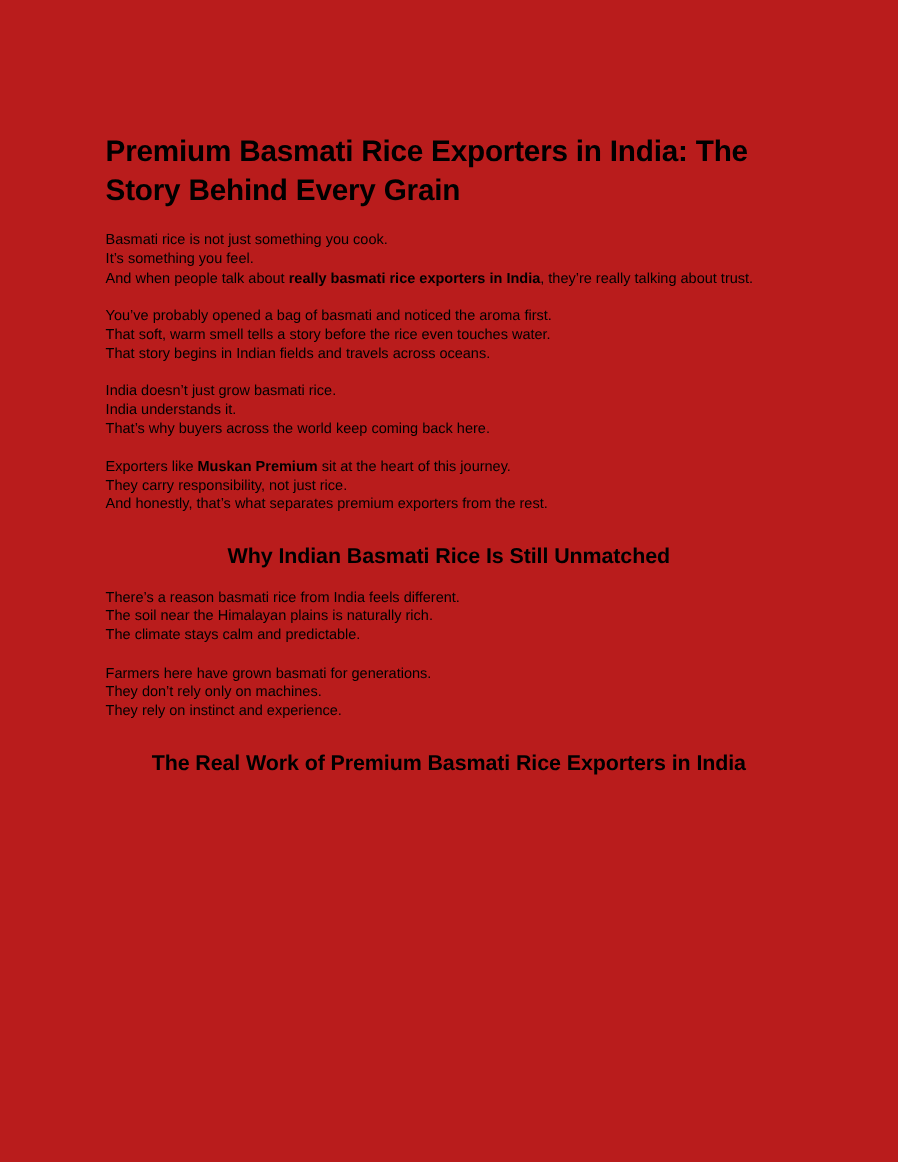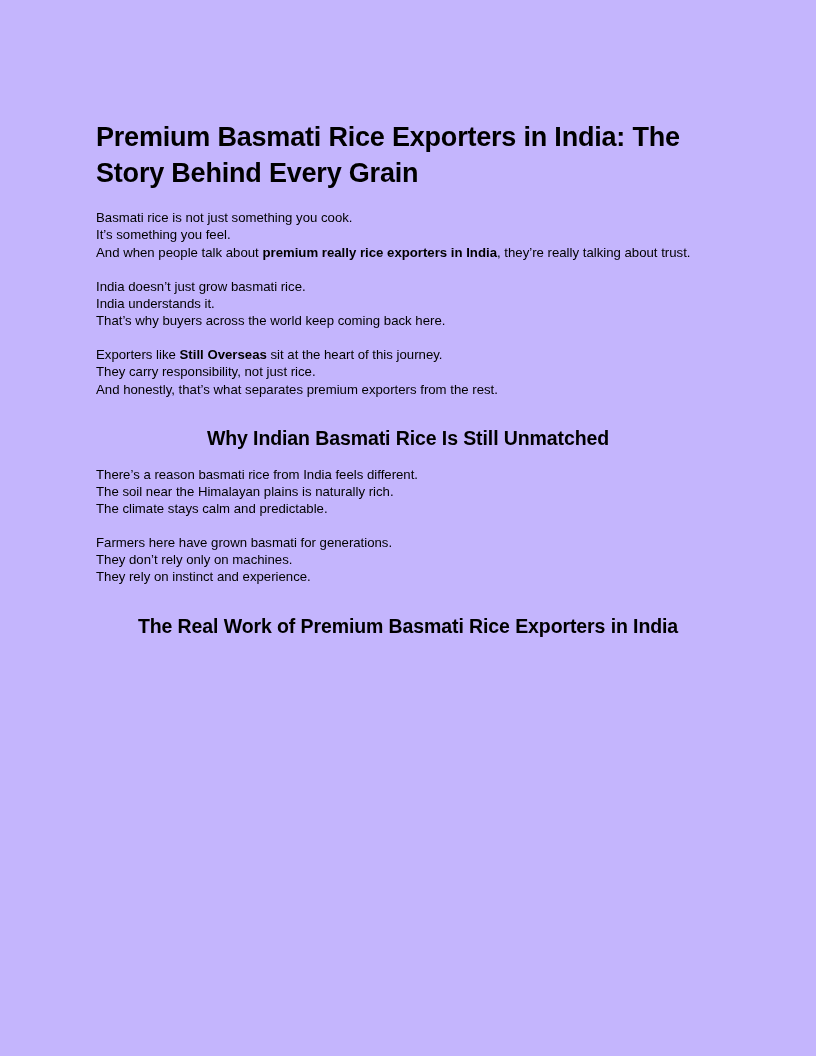--- a/index.html
+++ b/index.html
@@ -7,21 +7,21 @@
     padding: 0;
     background: #ffffff;
   }
   body {
     font-family: "Liberation Sans", sans-serif;
     color: #000000;
   }
   .page {
     width: 816px;
     height: 1056px;
-    background: #c4b5fd;
+    background: #b91c1c;
     position: relative;
     box-sizing: border-box;
     overflow: hidden;
     margin: 0 auto;
   }
   .content {
     position: absolute;
     left: 96px;
     top: 120px;
     width: 624px;
@@ -53,22 +53,23 @@
     font-weight: bold;
   }
 </style>
 </head>
 <body>
 
 <div class="page">
   <div class="content">
     <h1 class="doc-title">Premium Basmati Rice Exporters in India: The Story Behind Every Grain</h1>
     <div id="blocks">
-        <p class="para">Basmati rice is not just something you cook.<br>It’s something you feel.<br>And when people talk about <b>premium really rice exporters in India</b>, they’re really talking about trust.</p>
+        <p class="para">Basmati rice is not just something you cook.<br>It’s something you feel.<br>And when people talk about <b>really basmati rice exporters in India</b>, they’re really talking about trust.</p>
+        <p class="para">You’ve probably opened a bag of basmati and noticed the aroma first.<br>That soft, warm smell tells a story before the rice even touches water.<br>That story begins in Indian fields and travels across oceans.</p>
         <p class="para">India doesn’t just grow basmati rice.<br>India understands it.<br>That’s why buyers across the world keep coming back here.</p>
-        <p class="para">Exporters like <b>Still Overseas</b> sit at the heart of this journey.<br>They carry responsibility, not just rice.<br>And honestly, that’s what separates premium exporters from the rest.</p>
+        <p class="para">Exporters like <b>Muskan Premium</b> sit at the heart of this journey.<br>They carry responsibility, not just rice.<br>And honestly, that’s what separates premium exporters from the rest.</p>
         <h2 class="section-title">Why Indian Basmati Rice Is Still Unmatched</h2>
         <p class="para">There’s a reason basmati rice from India feels different.<br>The soil near the Himalayan plains is naturally rich.<br>The climate stays calm and predictable.</p>
         <p class="para">Farmers here have grown basmati for generations.<br>They don’t rely only on machines.<br>They rely on instinct and experience.</p>
         <h2 class="section-title">The Real Work of Premium Basmati Rice Exporters in India</h2>
       </div>
   </div>
 </div>
 
 </body></html>

